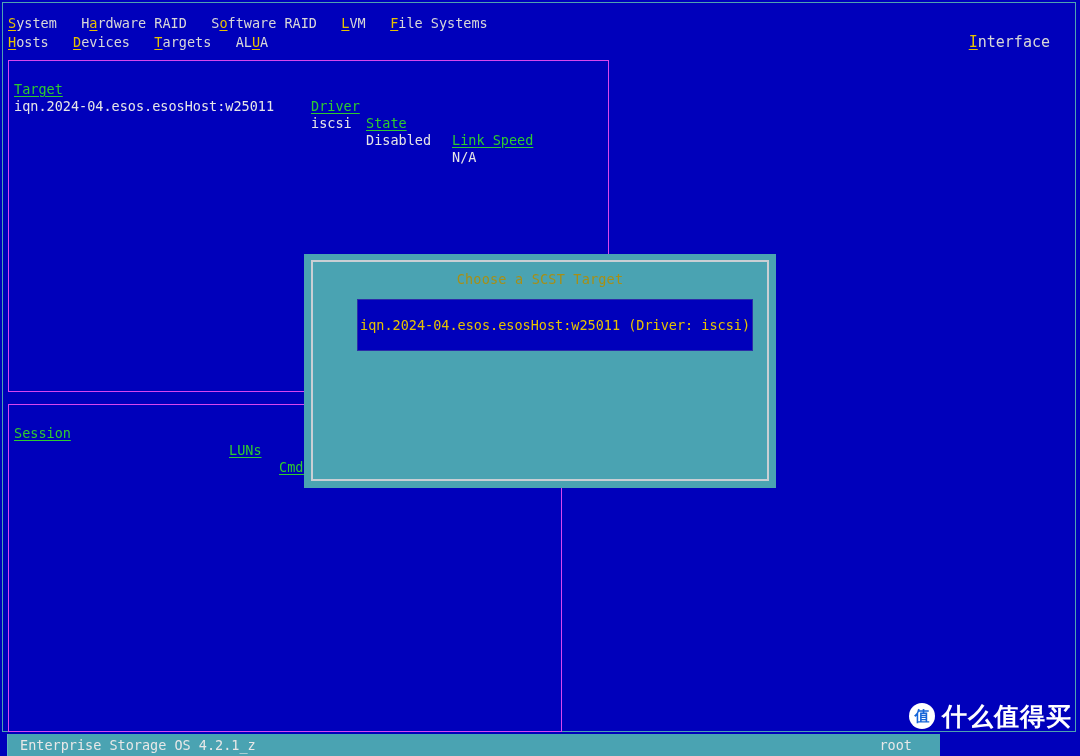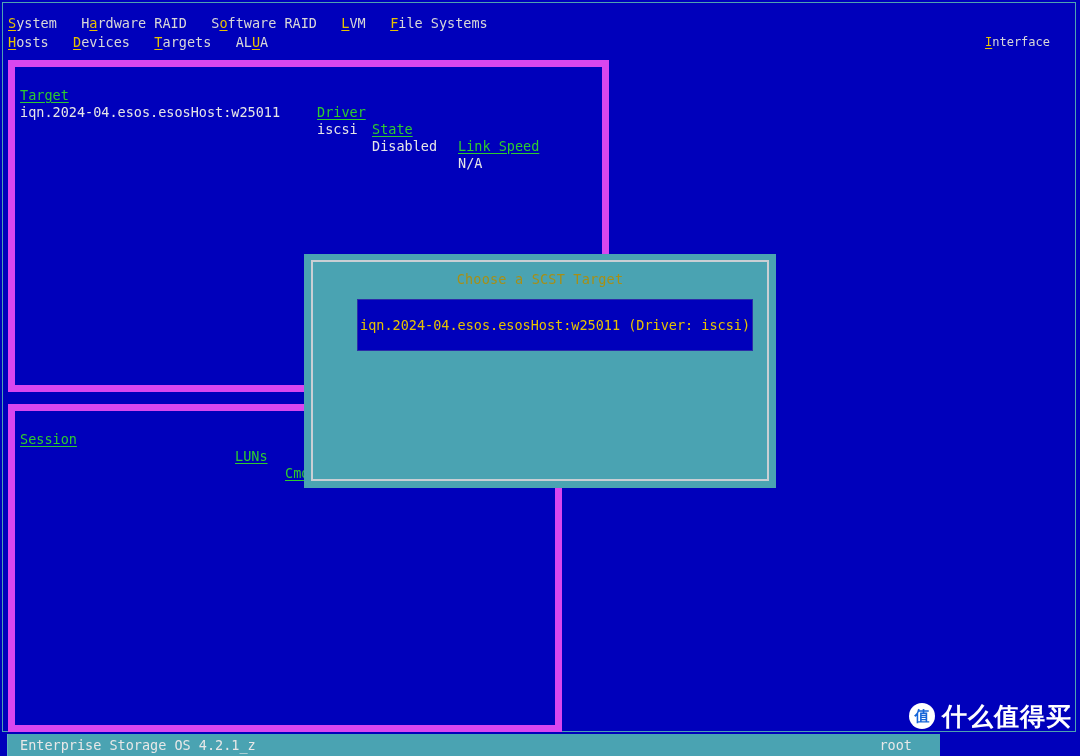--- a/index.html
+++ b/index.html
@@ -66,27 +66,27 @@
     text-underline-offset: 2px;
   }
   .menu-right {
     position: absolute;
     right: 22px;
     top: 19px;
     height: 19px;
     line-height: 19px;
     white-space: pre;
     color: #d8d8d8;
-    font-size: 12px;
+    font-size: 15px;
   }
 
   
   .panel {
     position: absolute;
-    border: 7px solid #d946ef;
+    border: 1px solid #d946ef;
     background: #0000bb;
     box-sizing: border-box;
   }
   .panel-top {
     left: 8px;
     top: 60px;
     width: 601px;
     height: 332px;
   }
   .panel-bottom {

